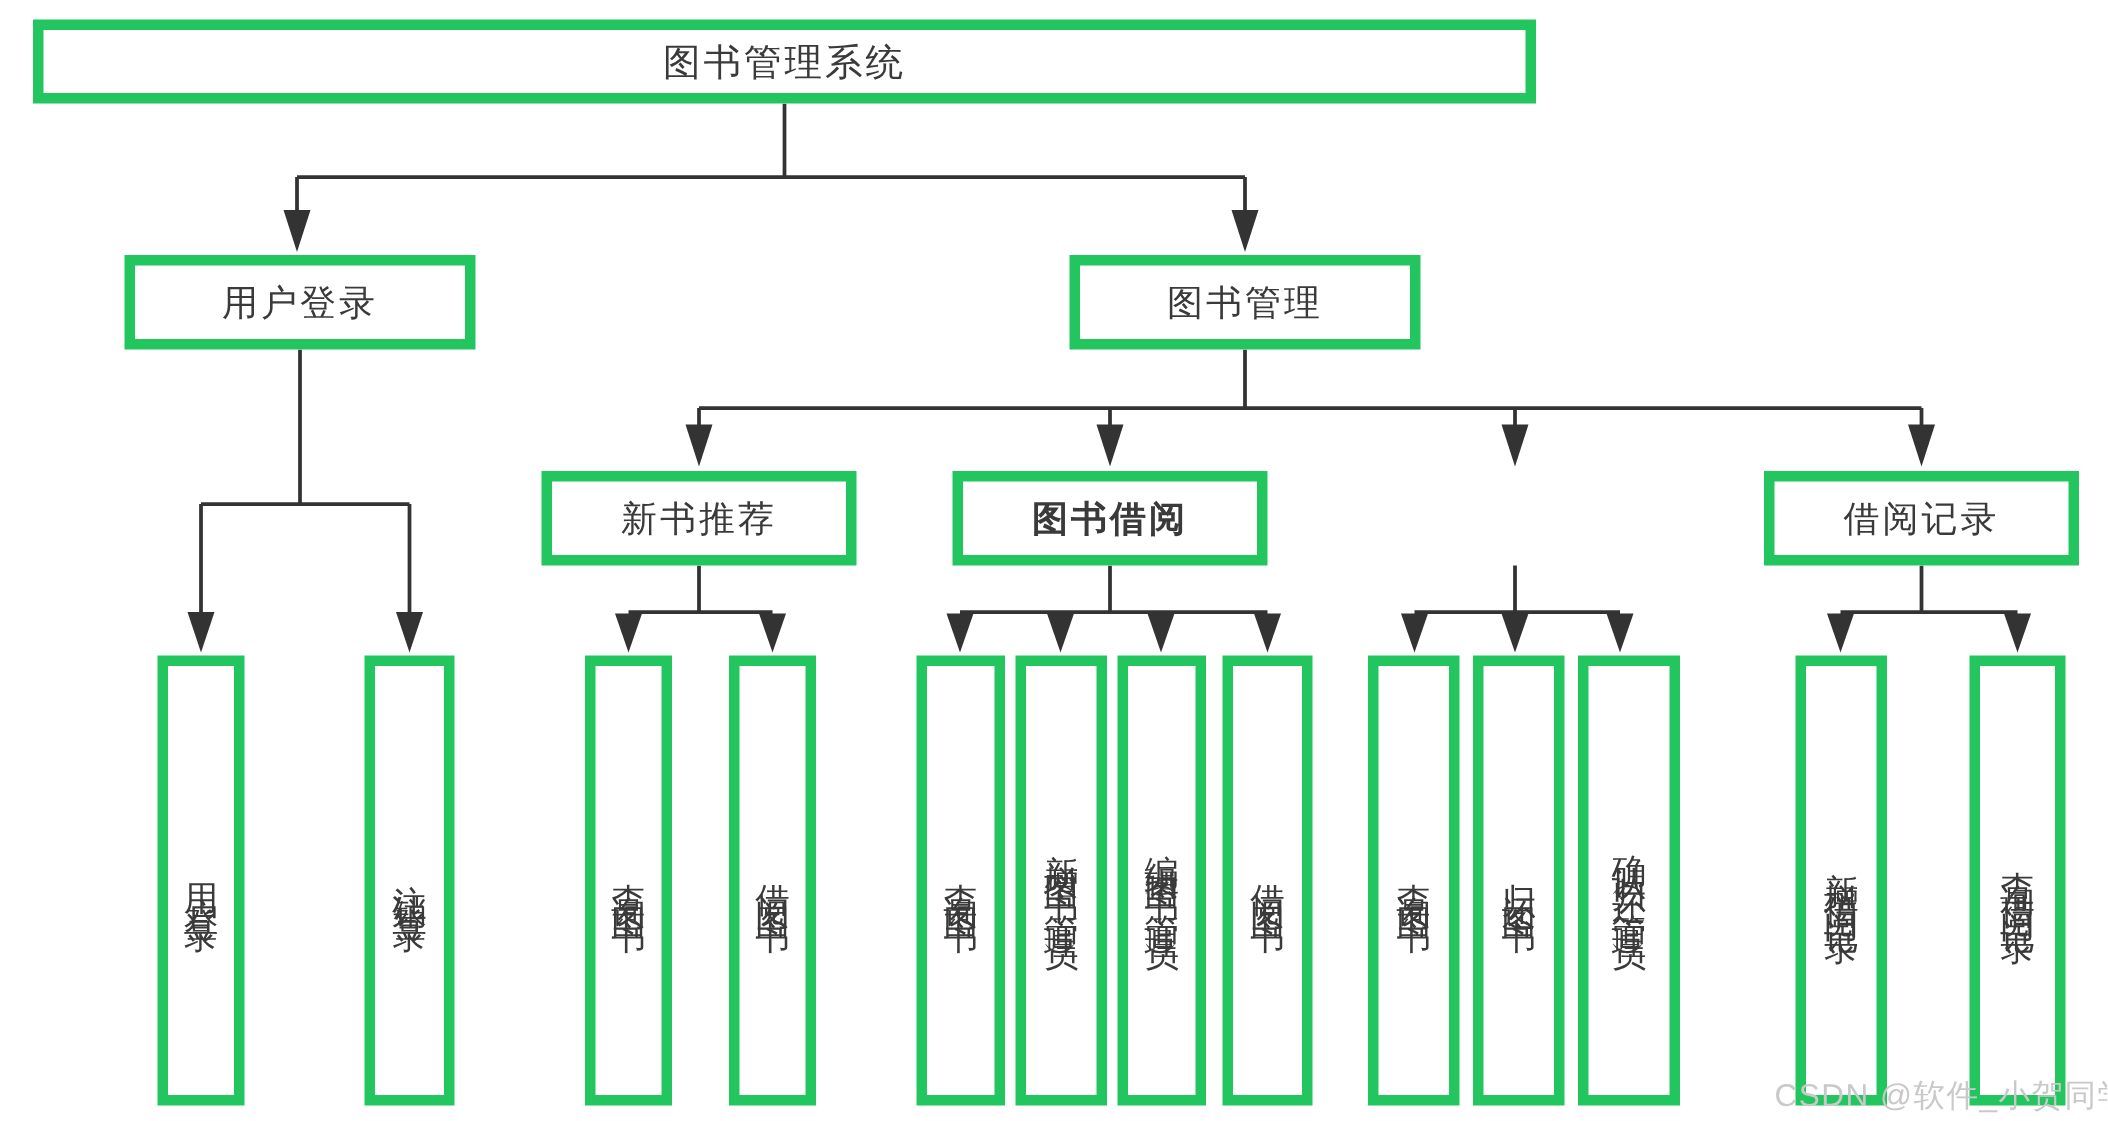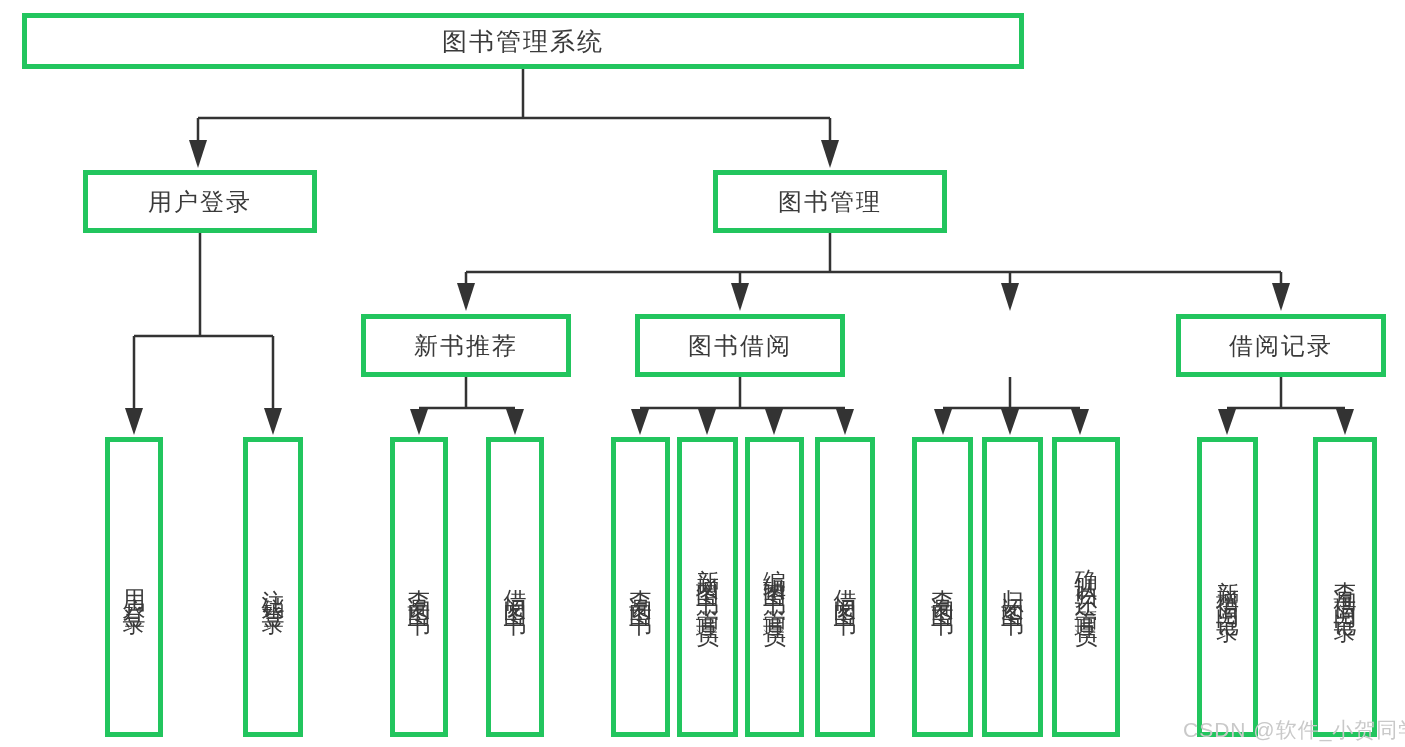--- a/index.html
+++ b/index.html
@@ -8,21 +8,21 @@
     width:1405px;height:747px;
     background:#ffffff;
     font-family:"Liberation Sans","DejaVu Sans",sans-serif;
     color:#3a3a3a;
     overflow:hidden;
   }
   .node{
     position:absolute;
     box-sizing:border-box;
     background:#ffffff;
-    border:5px solid #22c55e;
+    border:7px solid #22c55e;
     display:flex;
     align-items:center;
     justify-content:center;
     color:#3a3a3a;
   }
   .hbox{
     font-size:24px;
     letter-spacing:2px;
     white-space:nowrap;
   }
@@ -90,21 +90,21 @@
     <polygon points="1218,409 1236,409 1227,435"></polygon>
     <polygon points="1336,409 1354,409 1345,435"></polygon>
   </svg>
 
   <div class="node hbox title" style="left:22px;top:13px;width:1002px;height:56px;">图书管理系统</div>
 
   <div class="node hbox" style="left:83px;top:170px;width:234px;height:63px;">用户登录</div>
   <div class="node hbox" style="left:713px;top:170px;width:234px;height:63px;">图书管理</div>
 
   <div class="node hbox" style="left:361px;top:314px;width:210px;height:63px;">新书推荐</div>
-  <div class="node hbox" style="left:635px;top:314px;width:210px;height:63px;">图书借阅</div>
+  <div class="node hbox" style="left:635px;top:314px;width:210px;height:63px;font-weight:bold;">图书借阅</div>
   <div class="node hbox" style="left:1176px;top:314px;width:210px;height:63px;">借阅记录</div>
 
   <div class="node vbox" style="left:105px;top:437px;width:58px;height:300px;">用户登录</div>
   <div class="node vbox" style="left:243px;top:437px;width:60px;height:300px;">注销登录</div>
 
   <div class="node vbox" style="left:390px;top:437px;width:58px;height:300px;">查询图书</div>
   <div class="node vbox" style="left:486px;top:437px;width:58px;height:300px;">借阅图书</div>
 
   <div class="node vbox" style="left:611px;top:437px;width:59px;height:300px;">查询图书</div>
   <div class="node vbox" style="left:677px;top:437px;width:61px;height:300px;">新增图书（管理员）</div>

